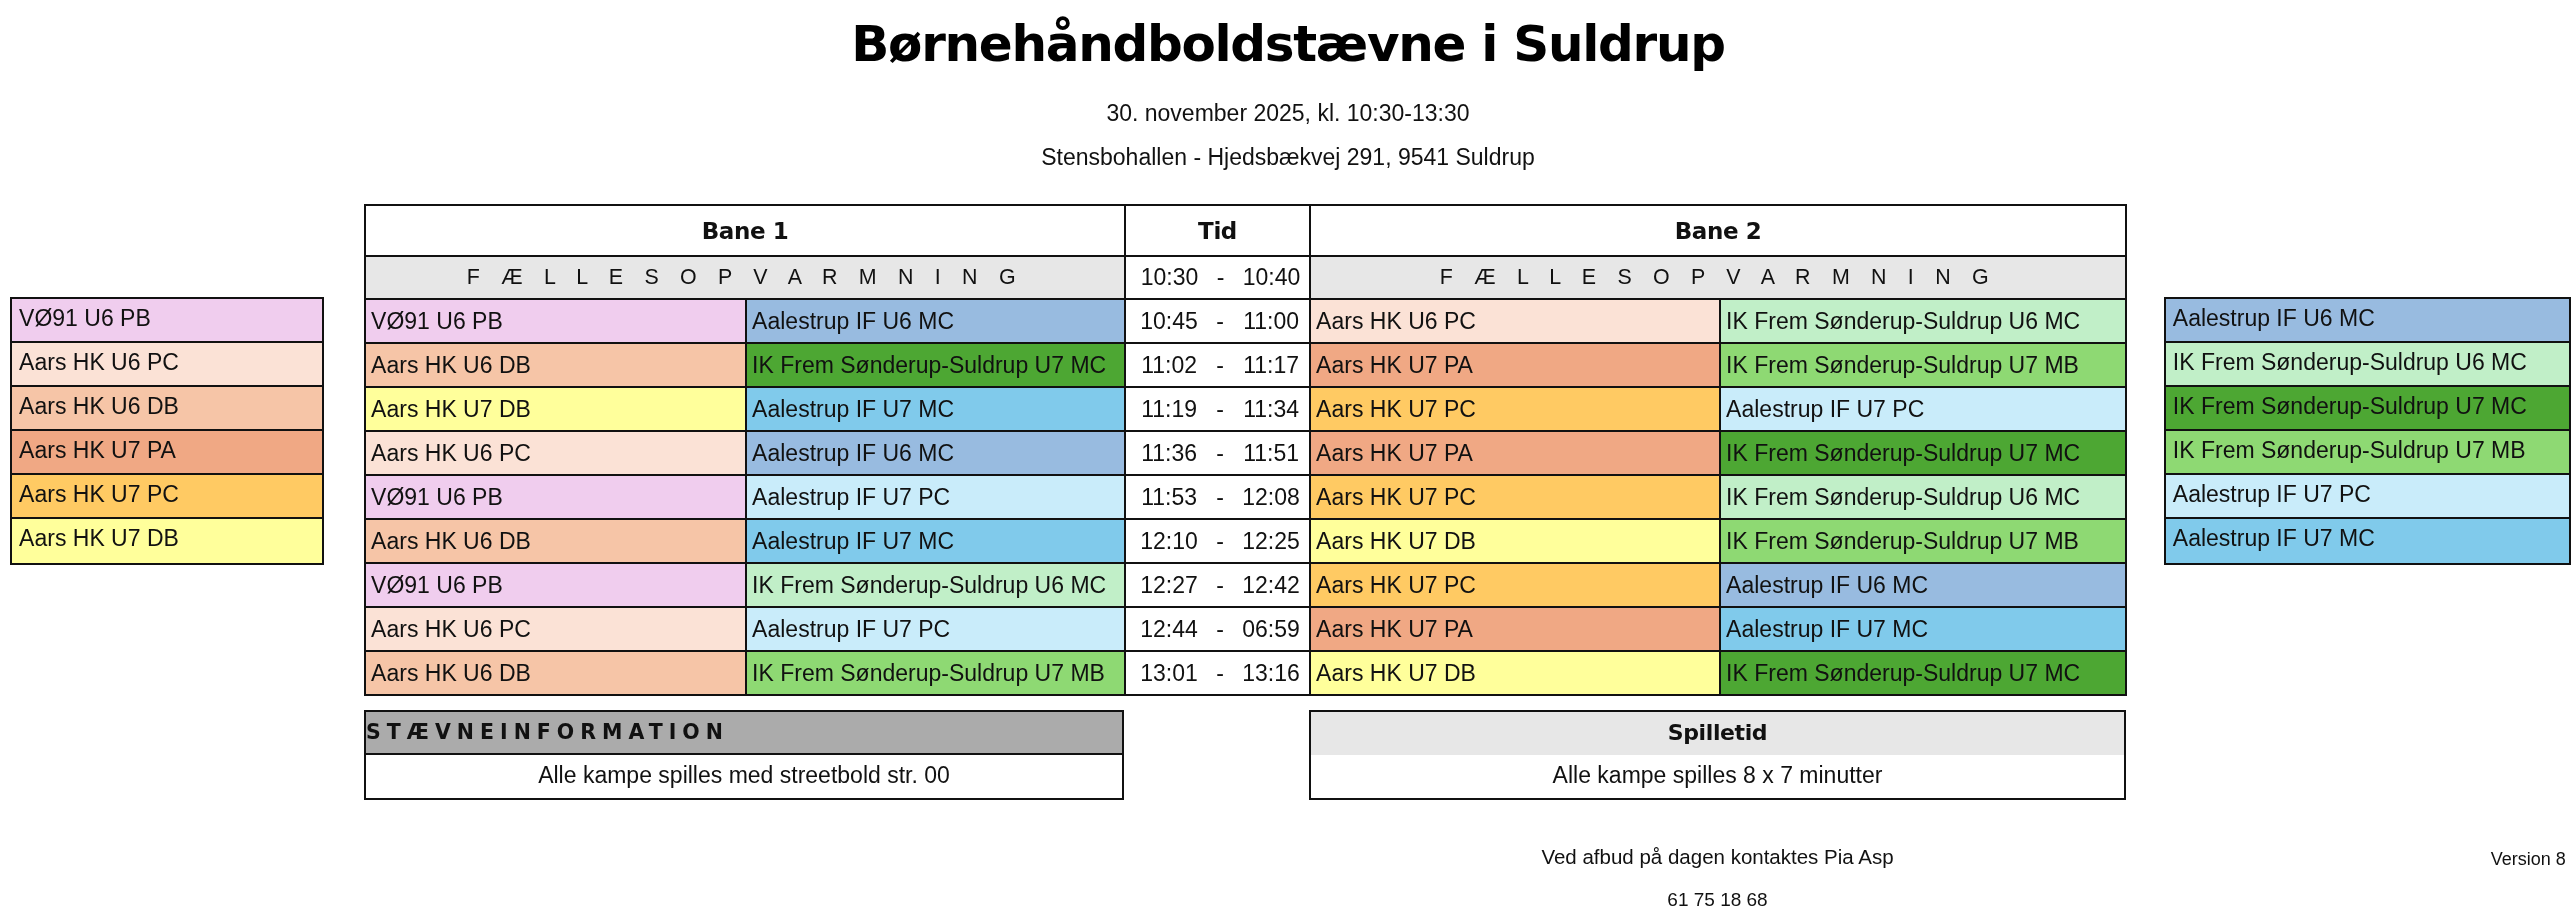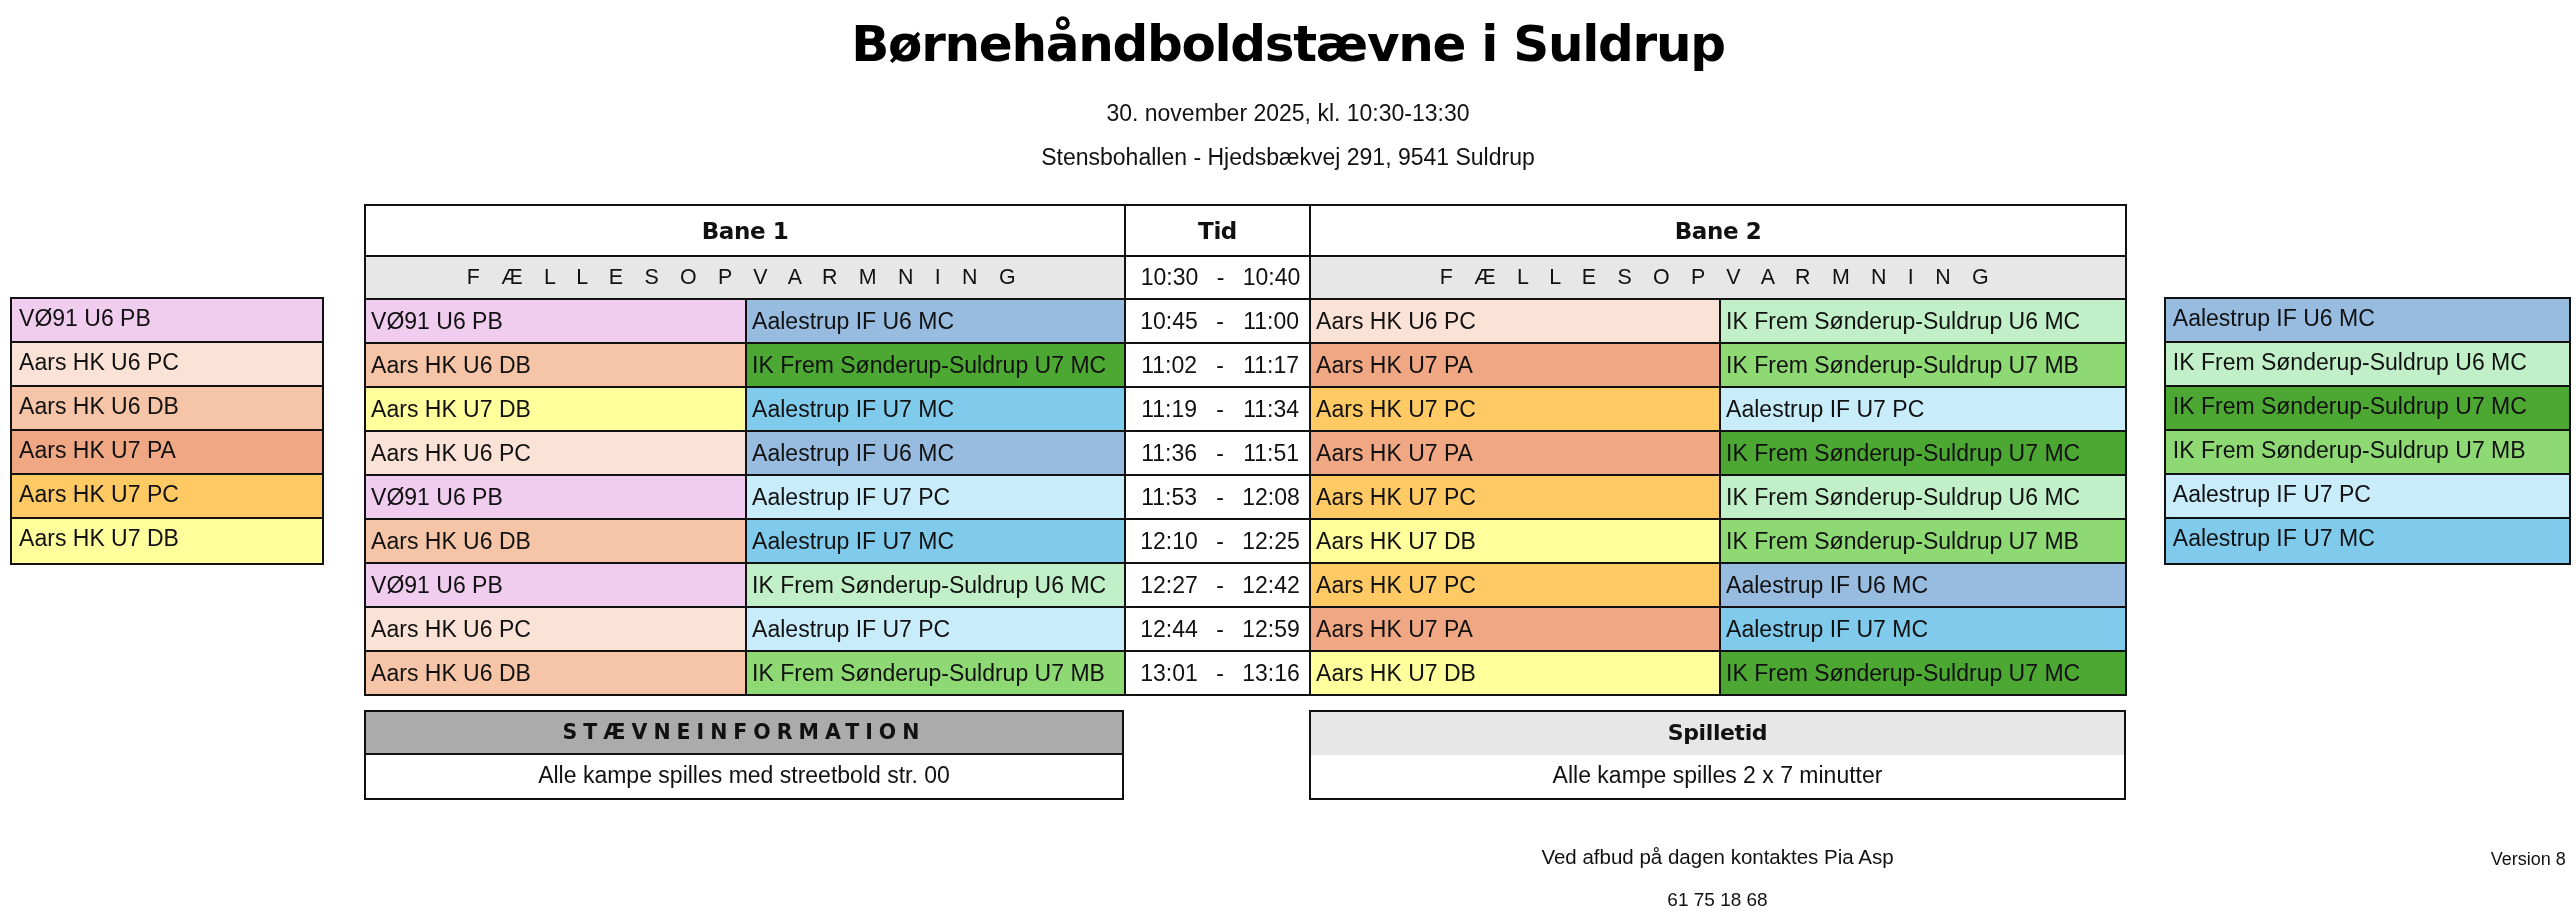--- a/index.html
+++ b/index.html
@@ -27,21 +27,21 @@
   .sched tr.warm td.timecell { background: #ffffff; letter-spacing: 0; font-size: 23px; }
   .sched tr.match td { height: 44px; padding-left: 5.1px; }
   .sched td.timecell { text-align: center; padding-left: 6px; background: #fff; }
   .timecell .t-from, .timecell .t-to { display: inline-block; width: 68px; text-align: center; }
   .timecell .t-sep { display: inline-block; width: 34px; text-align: center; }
 
   
   .infobox { position: absolute; border: 2.6px solid #111; }
   .info-left { left: 364px; top: 710px; width: 760px; }
   .info-right { left: 1309px; top: 710px; width: 817px; }
-  .info-head-dark { height: 43px; background: #ababab; border-bottom: 2.6px solid #111; text-align: center;
+  .info-head-dark { height: 43px; background: #ababab; border-bottom: 2.6px solid #111; text-align: left;
                     font-family: "DejaVu Sans", sans-serif; font-weight: bold; font-size: 20.5px; letter-spacing: 6px; line-height: 40px; }
   .info-subhead { height: 43px; background: #e7e7e7; text-align: center; font-family: "DejaVu Sans", sans-serif;
                   font-weight: bold; font-size: 22px; line-height: 41px; letter-spacing: -0.4px; }
   .info-value { height: 43px; background: #fff; text-align: center; font-size: 23px; line-height: 41px; }
 
   .contact { position: absolute; left: 1309px; width: 817px; text-align: center; font-size: 20.5px; }
   .contact1 { top: 845px; }
   .contact2 { top: 889px; font-size: 19px; }
   .meta { position: absolute; right: 10.3px; text-align: right; font-size: 18px; }
   .meta1 { top: 849px; }
@@ -131,21 +131,21 @@
       <tr class="match">
         <td style="background-color: rgb(240, 205, 238);">VØ91 U6 PB</td>
         <td style="background-color: rgb(193, 239, 200);">IK Frem Sønderup-Suldrup U6 MC</td>
         <td class="timecell"><span class="t-from">12:27</span><span class="t-sep">-</span><span class="t-to">12:42</span></td>
         <td style="background-color: rgb(255, 202, 99);">Aars HK U7 PC</td>
         <td style="background-color: rgb(152, 187, 224);">Aalestrup IF U6 MC</td>
       </tr>
       <tr class="match">
         <td style="background-color: rgb(251, 226, 214);">Aars HK U6 PC</td>
         <td style="background-color: rgb(201, 236, 250);">Aalestrup IF U7 PC</td>
-        <td class="timecell"><span class="t-from">12:44</span><span class="t-sep">-</span><span class="t-to">12:59</span></td>
+        <td class="timecell"><span class="t-from">12:44</span><span class="t-sep">-</span><span class="t-to">06:59</span></td>
         <td style="background-color: rgb(240, 168, 132);">Aars HK U7 PA</td>
         <td style="background-color: rgb(128, 202, 235);">Aalestrup IF U7 MC</td>
       </tr>
       <tr class="match">
         <td style="background-color: rgb(246, 197, 167);">Aars HK U6 DB</td>
         <td style="background-color: rgb(142, 217, 115);">IK Frem Sønderup-Suldrup U7 MB</td>
         <td class="timecell"><span class="t-from">13:01</span><span class="t-sep">-</span><span class="t-to">13:16</span></td>
         <td style="background-color: rgb(255, 255, 155);">Aars HK U7 DB</td>
         <td style="background-color: rgb(77, 167, 51);">IK Frem Sønderup-Suldrup U7 MC</td>
       </tr>
@@ -161,21 +161,21 @@
   <div class="lrow" style="background-color: rgb(128, 202, 235);">Aalestrup IF U7 MC</div>
 </div>
 
 <div class="infobox info-left">
   <div class="info-head-dark">STÆVNEINFORMATION</div>
   <div class="info-value">Alle kampe spilles med streetbold str. 00</div>
 </div>
 
 <div class="infobox info-right">
   <div class="info-subhead">Spilletid</div>
-  <div class="info-value">Alle kampe spilles 2 x 7 minutter</div>
+  <div class="info-value">Alle kampe spilles 8 x 7 minutter</div>
 </div>
 
 <div class="contact contact1">Ved afbud på dagen kontaktes Pia Asp</div>
 <div class="contact contact2">61 75 18 68</div>
 
 <div class="meta meta1">Version 8</div>
 <div class="meta meta2">19-11-2025, kl.13:30</div>
 
 
 </body></html>

